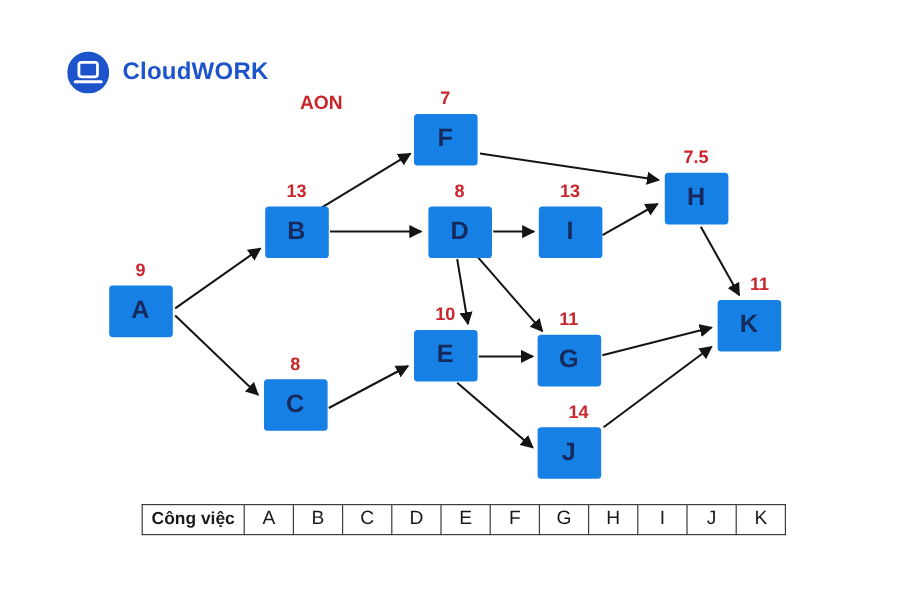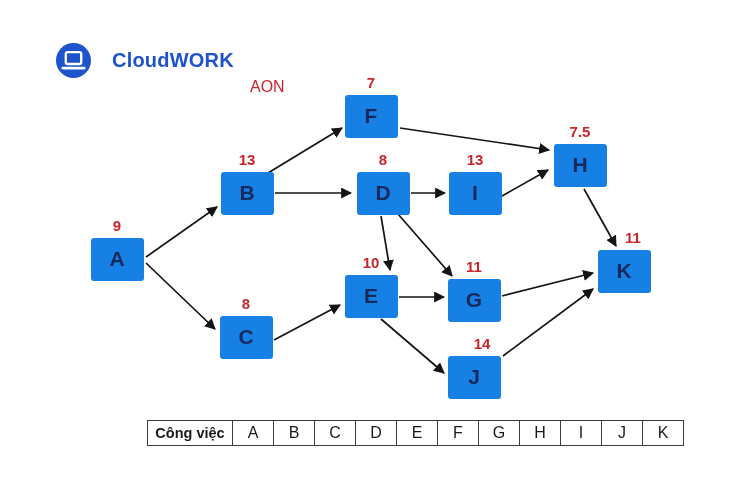--- a/index.html
+++ b/index.html
@@ -6,36 +6,36 @@
   .stage {
     position: relative;
     width: 750px;
     height: 500px;
     background: #ffffff;
     font-family: "Liberation Sans", sans-serif;
     overflow: hidden;
   }
 
   
-  .logo { position: absolute; left: 56px; top: 43px; display: flex; align-items: center; gap: 21px; }
+  .logo { position: absolute; left: 56px; top: 43px; display: flex; align-items: center; gap: 11px; }
   .logo-icon { width: 35px; height: 35px; display: block; }
   .logo-text {
     font-size: 20px;
     font-weight: 700;
     letter-spacing: 0.2px;
     color: var(--logo-blue, #1d53cb);
   }
 
   
   .aon-title {
     position: absolute;
     left: 250px;
     top: 78px;
     font-size: 16px;
-    font-weight: 400;
+    font-weight: 700;
     color: var(--label-red, #c9252b);
   }
 
   
   .edges-layer { position: absolute; left: 0; top: 0; width: 750px; height: 500px; }
   .edges-layer line { stroke: #141414; stroke-width: 1.7; }
 
   .node {
     position: absolute;
     width: 53px;
@@ -60,21 +60,20 @@
   }
 
   
   .activity-table {
     position: absolute;
     left: 118px;
     top: 420px;
     border-collapse: collapse;
     table-layout: fixed;
     font-family: "Liberation Sans", sans-serif;
-    margin-left: 29px;
   }
   .activity-table th, .activity-table td {
     border: 1.5px solid #3c3c3c;
     height: 25px;
     padding: 0;
     text-align: center;
     vertical-align: middle;
     color: #1a1a1a;
     box-sizing: border-box;
   }

